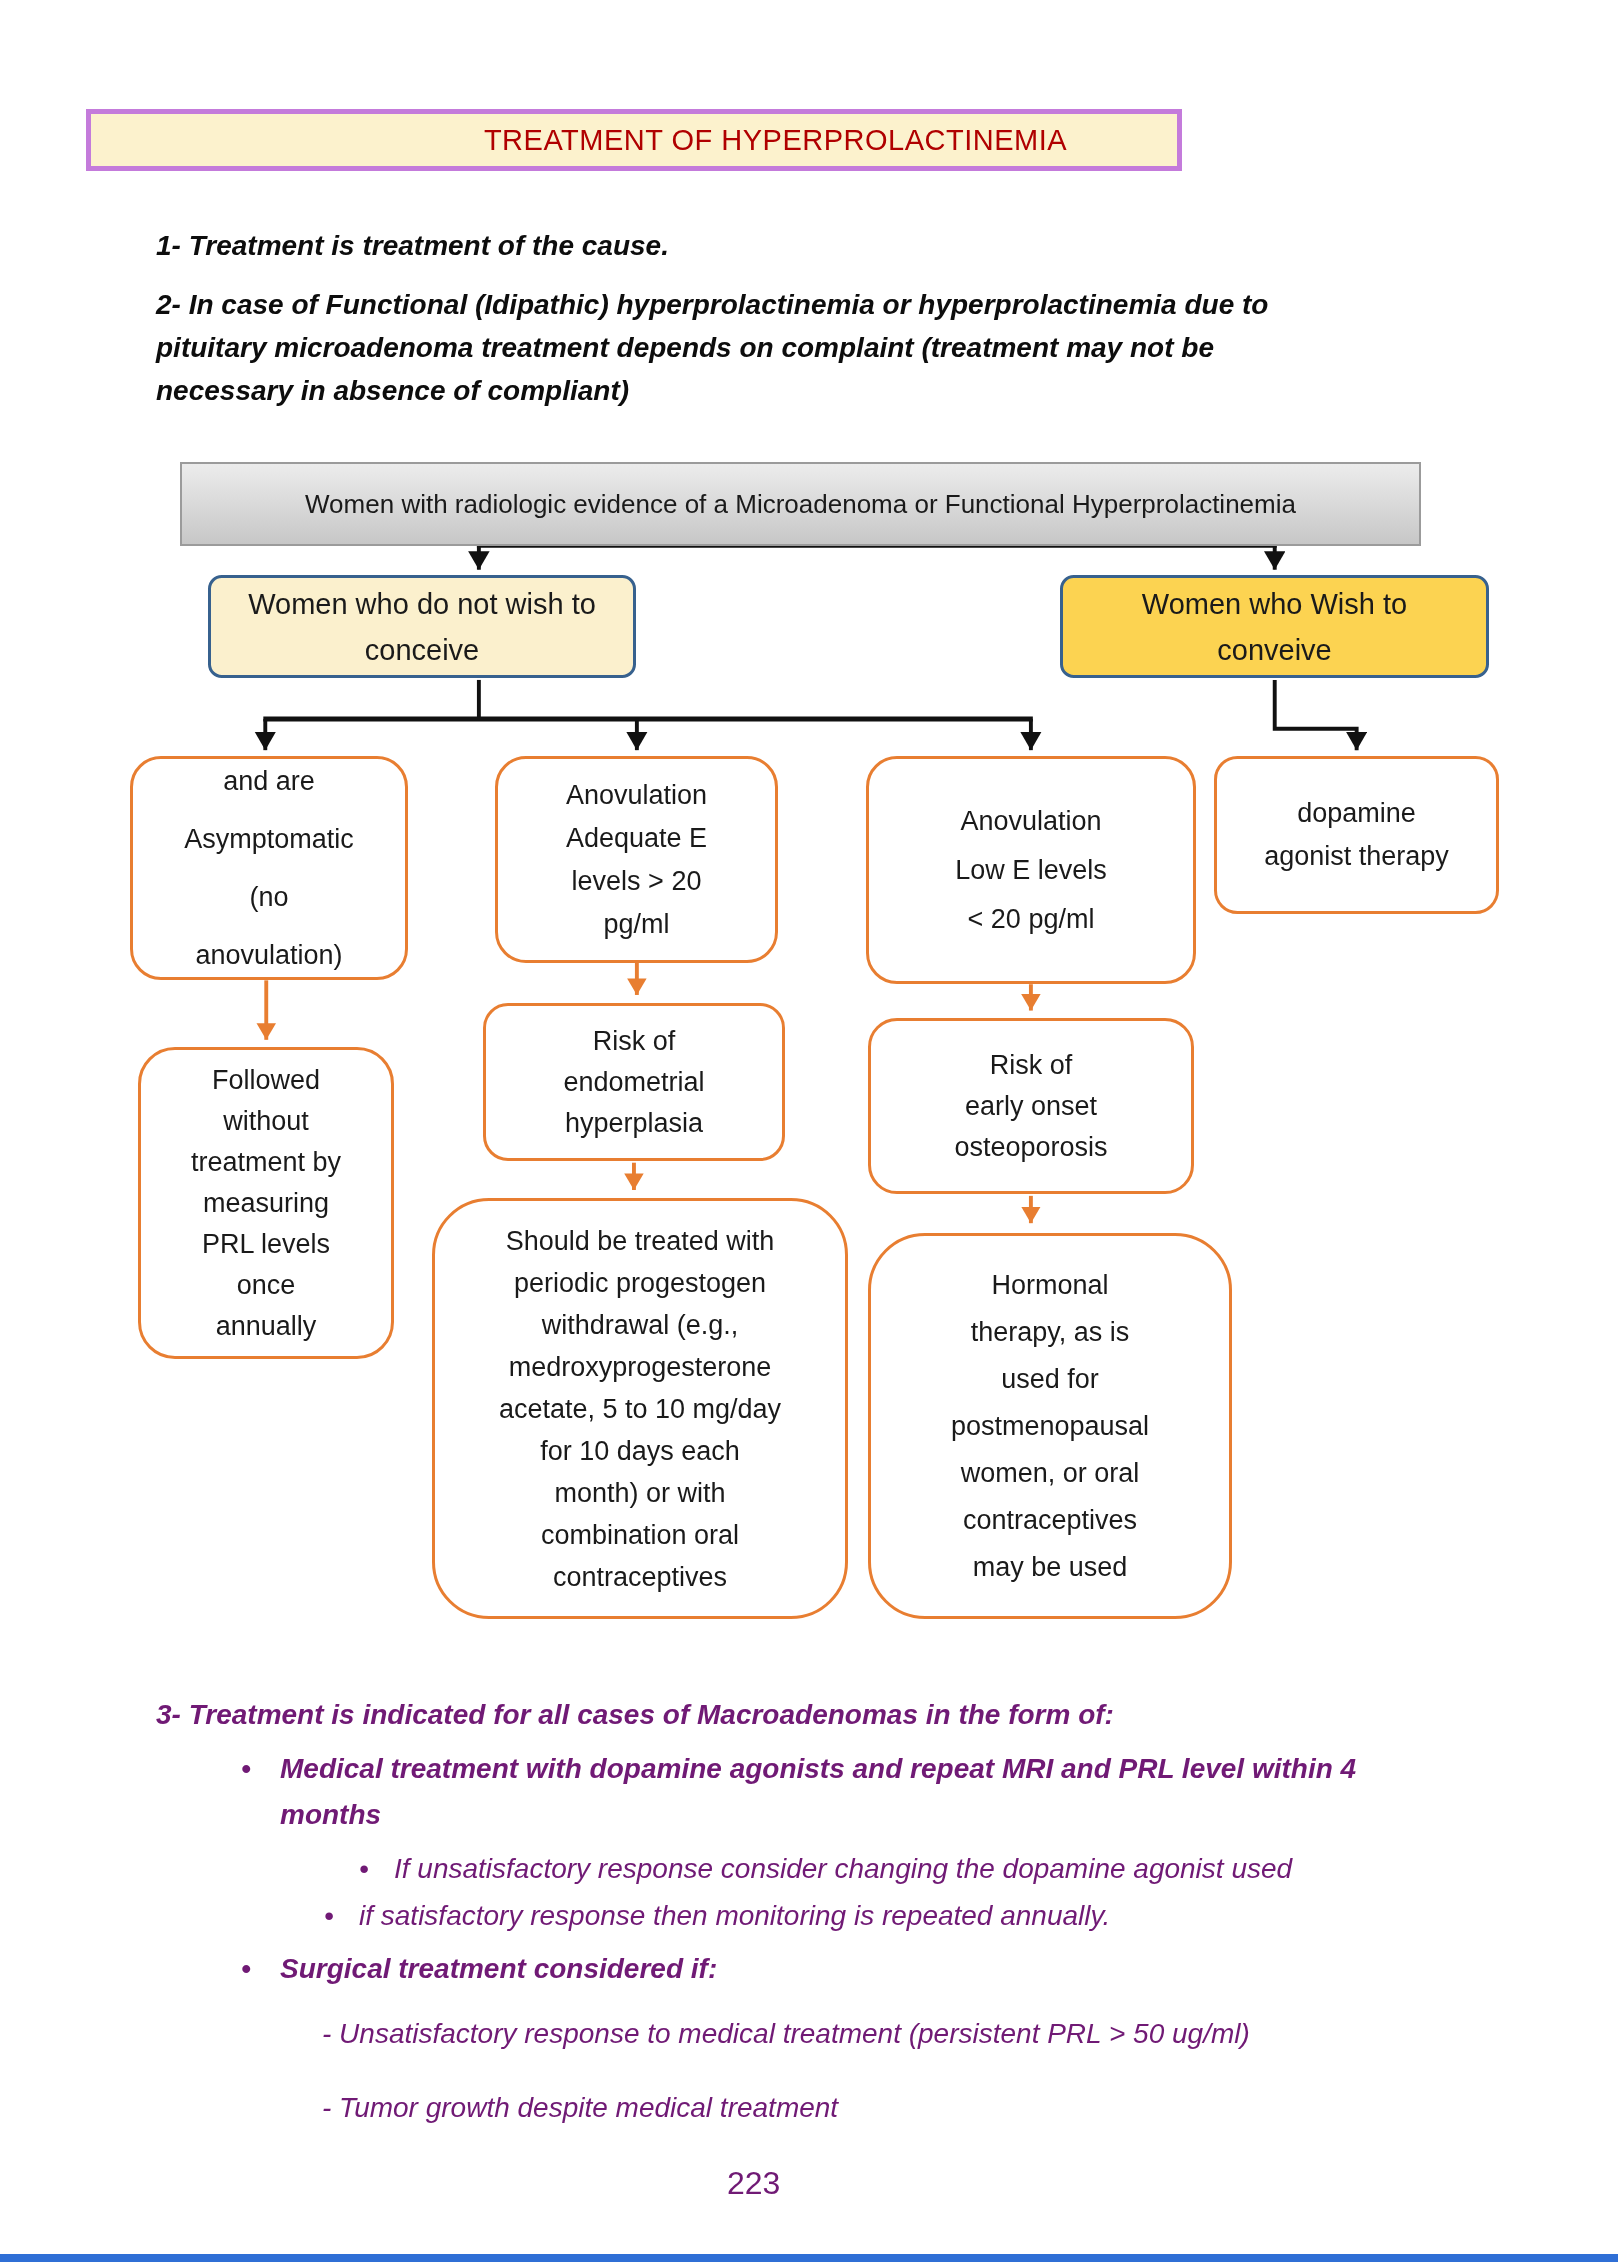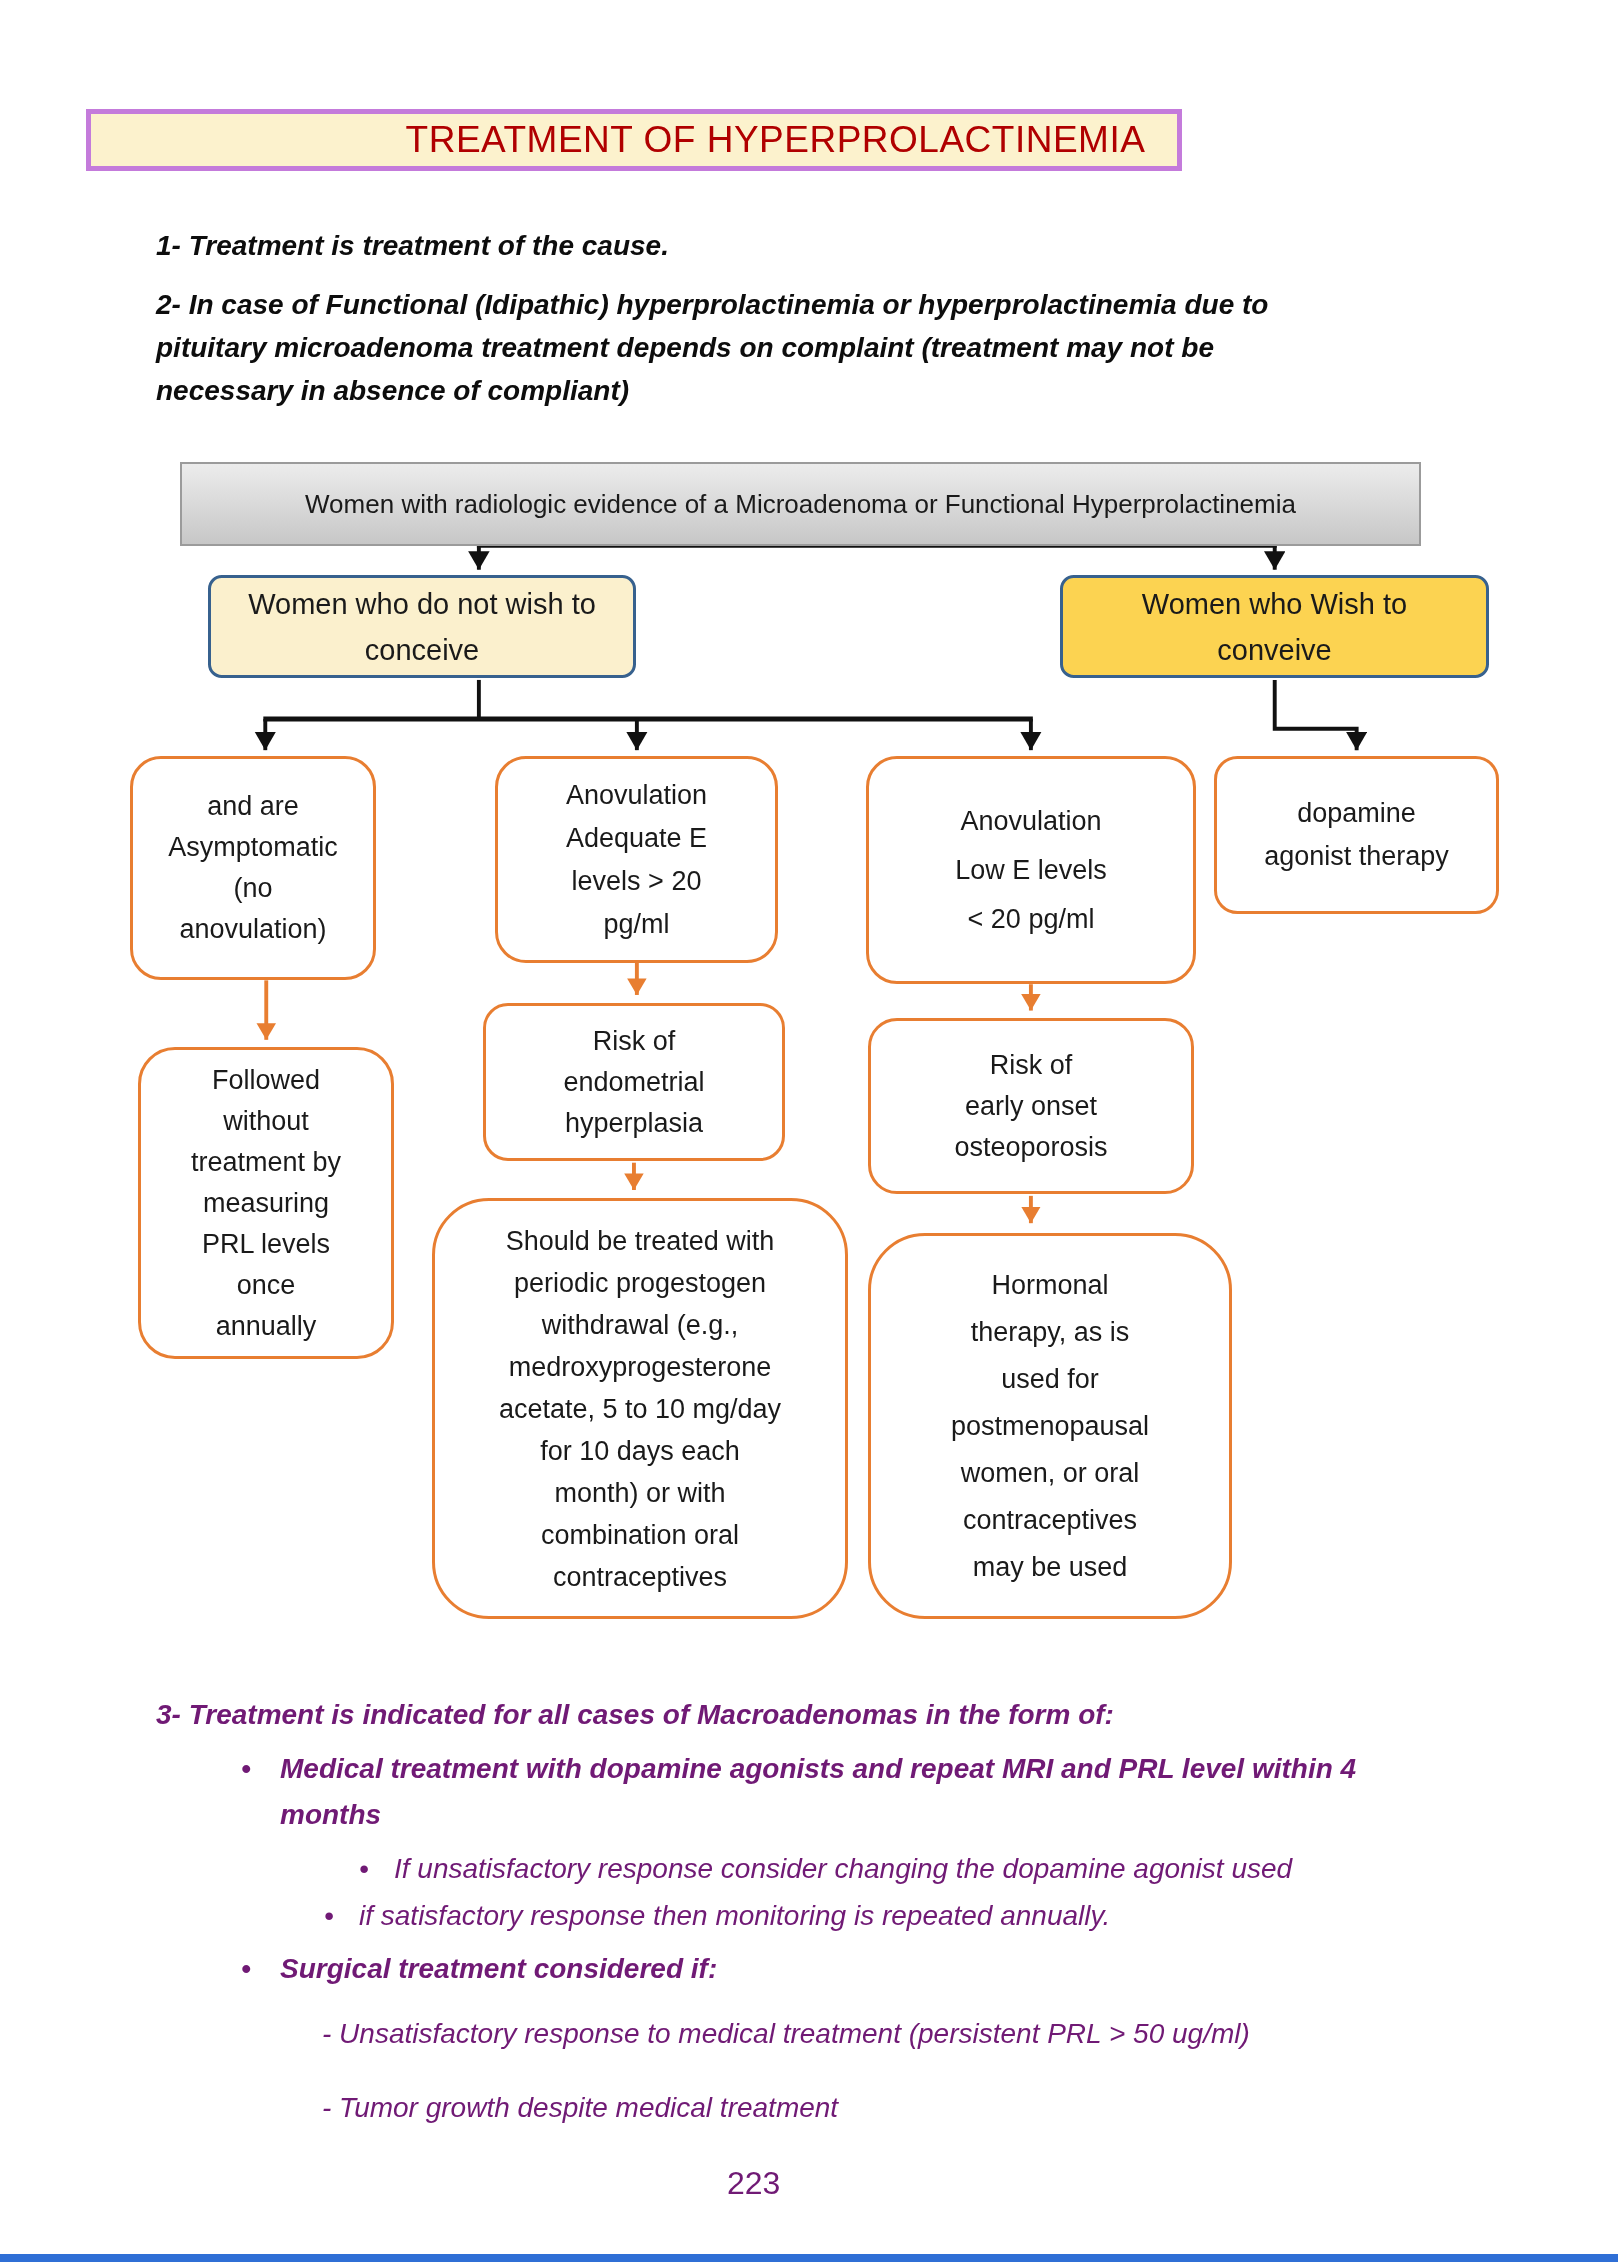--- a/index.html
+++ b/index.html
@@ -19,21 +19,21 @@
   .title-box{
     left:86px; top:109px; width:1096px; height:62px;
     background:#fcf2cd;
     border:5.9px solid #c47bdb;
     box-sizing:border-box;
     display:flex; align-items:center; justify-content:center;
     padding-left:283px;
   }
   .title-text{
     color:#b00000;
-    font-size:37px;
+    font-size:29px;
     letter-spacing:0.5px;
   }
 
   
   .para{
     font-weight:bold; font-style:italic;
     font-size:28px; line-height:43px;
     color:#0d0d0d;
   }
 
@@ -140,21 +140,21 @@
   </svg>
 
   <div class="abs node node-gray" style="left:180px; top:432px; width:1241px; height:84px;margin-top:30px;">Women with radiologic evidence of a Microadenoma or Functional Hyperprolactinemia</div>
 
   <div class="abs node node-blue fill-cream" style="left:208px; top:575px; width:428px; height:103px;">Women who do not wish to
 conceive</div>
 
   <div class="abs node node-blue fill-gold" style="left:1060px; top:575px; width:429px; height:103px;">Women who Wish to
 conveive</div>
 
-  <div class="abs node node-orange" style="left:130px; top:756px; width:246px; height:224px; border-radius:31px; line-height:41px;">and are
+  <div class="abs node node-orange" style="left:130px; top:756px; width:278px; height:224px; border-radius:31px; line-height:58px;">and are
 Asymptomatic
 (no
 anovulation)</div>
 
   <div class="abs node node-orange" style="left:495px; top:756px; width:283px; height:207px; border-radius:31px; line-height:43px;">Anovulation
 Adequate E
 levels &gt; 20
 pg/ml</div>
 
   <div class="abs node node-orange" style="left:866px; top:756px; width:330px; height:228px; border-radius:31px; line-height:49px;">Anovulation

